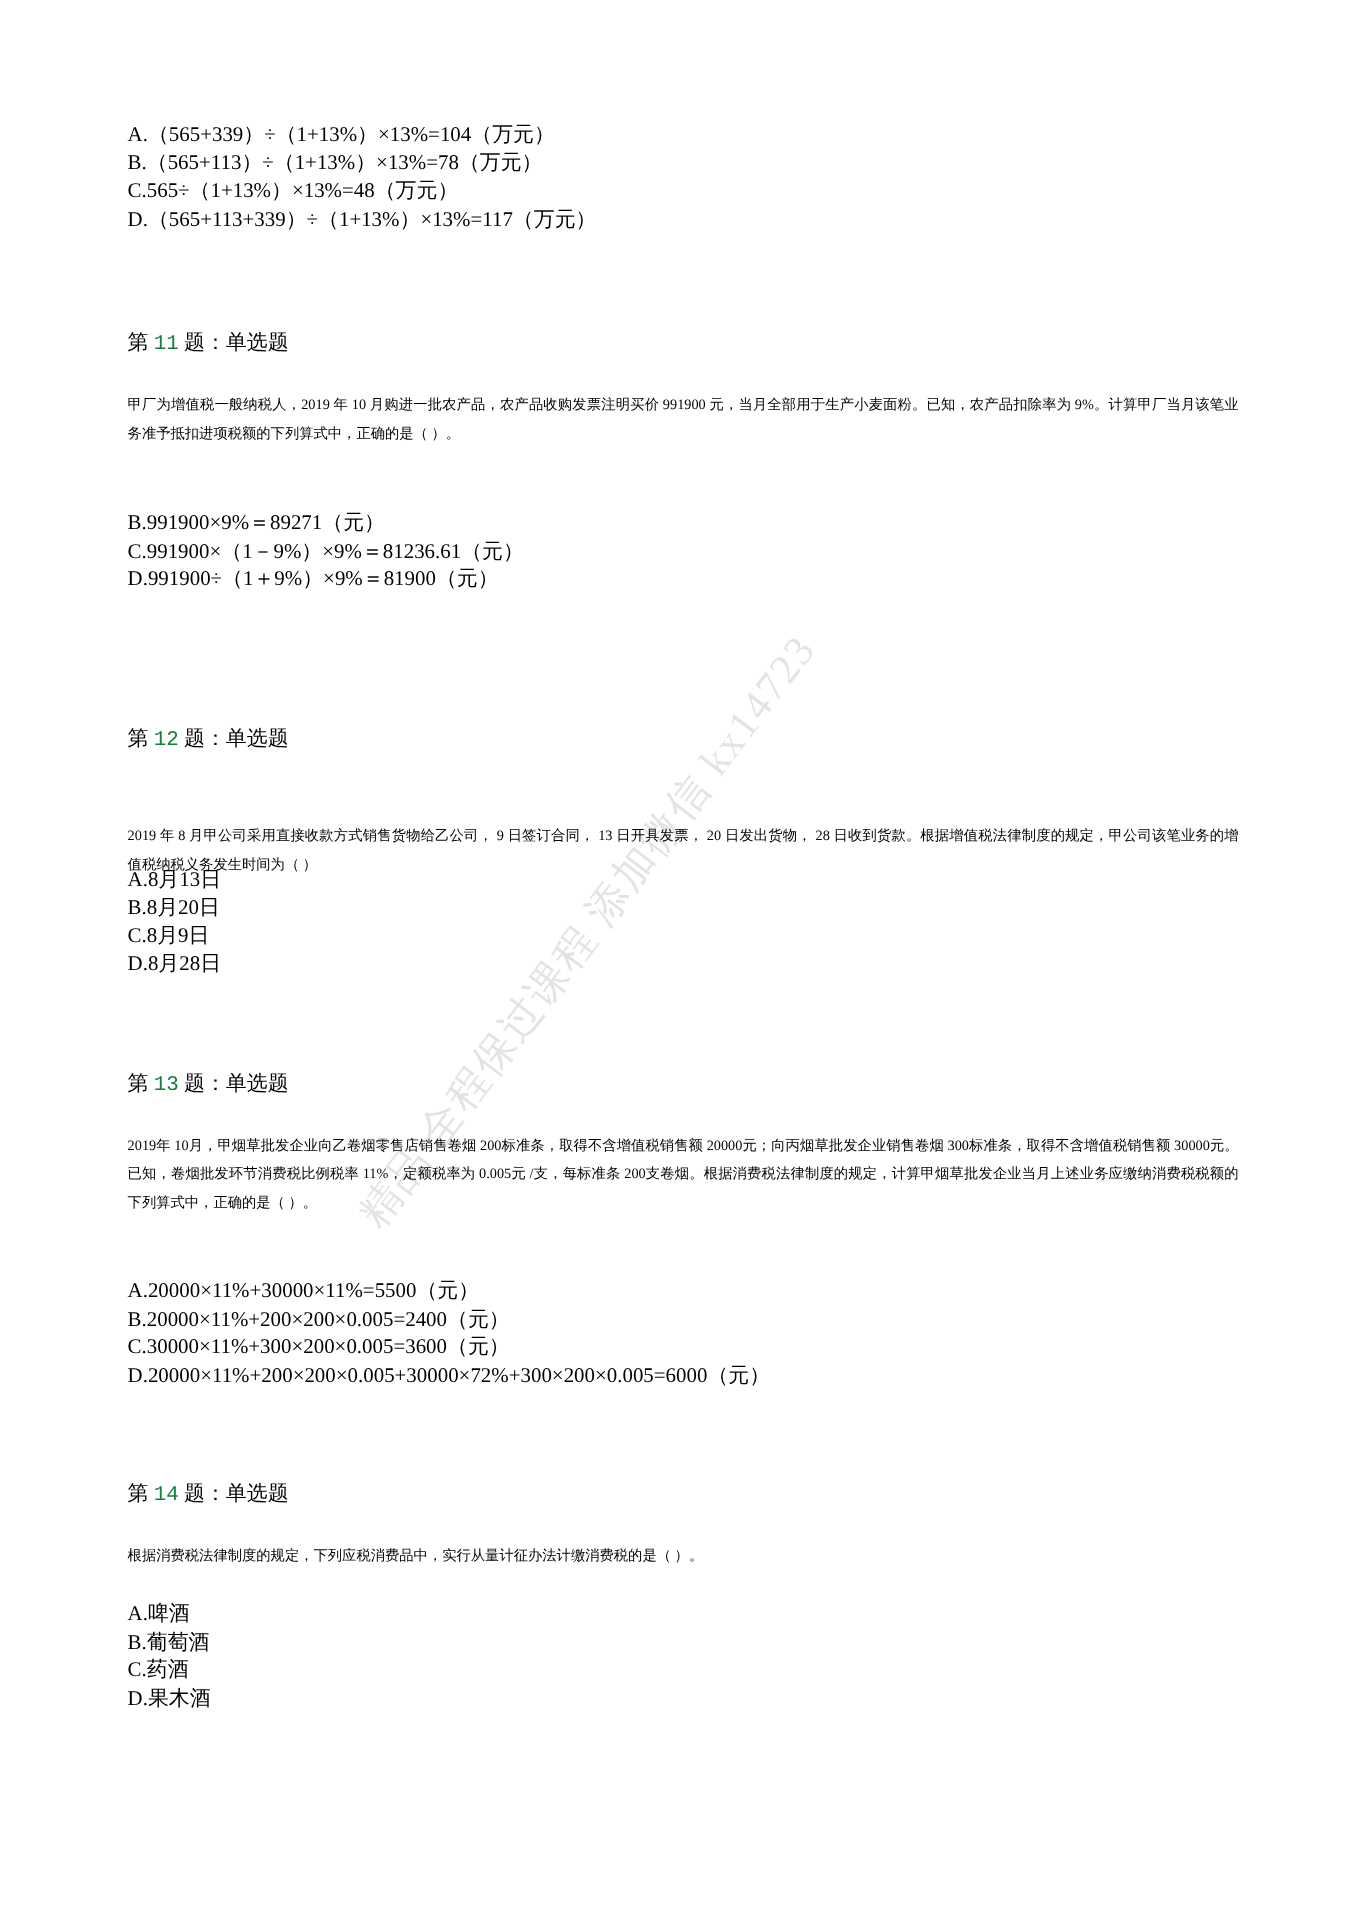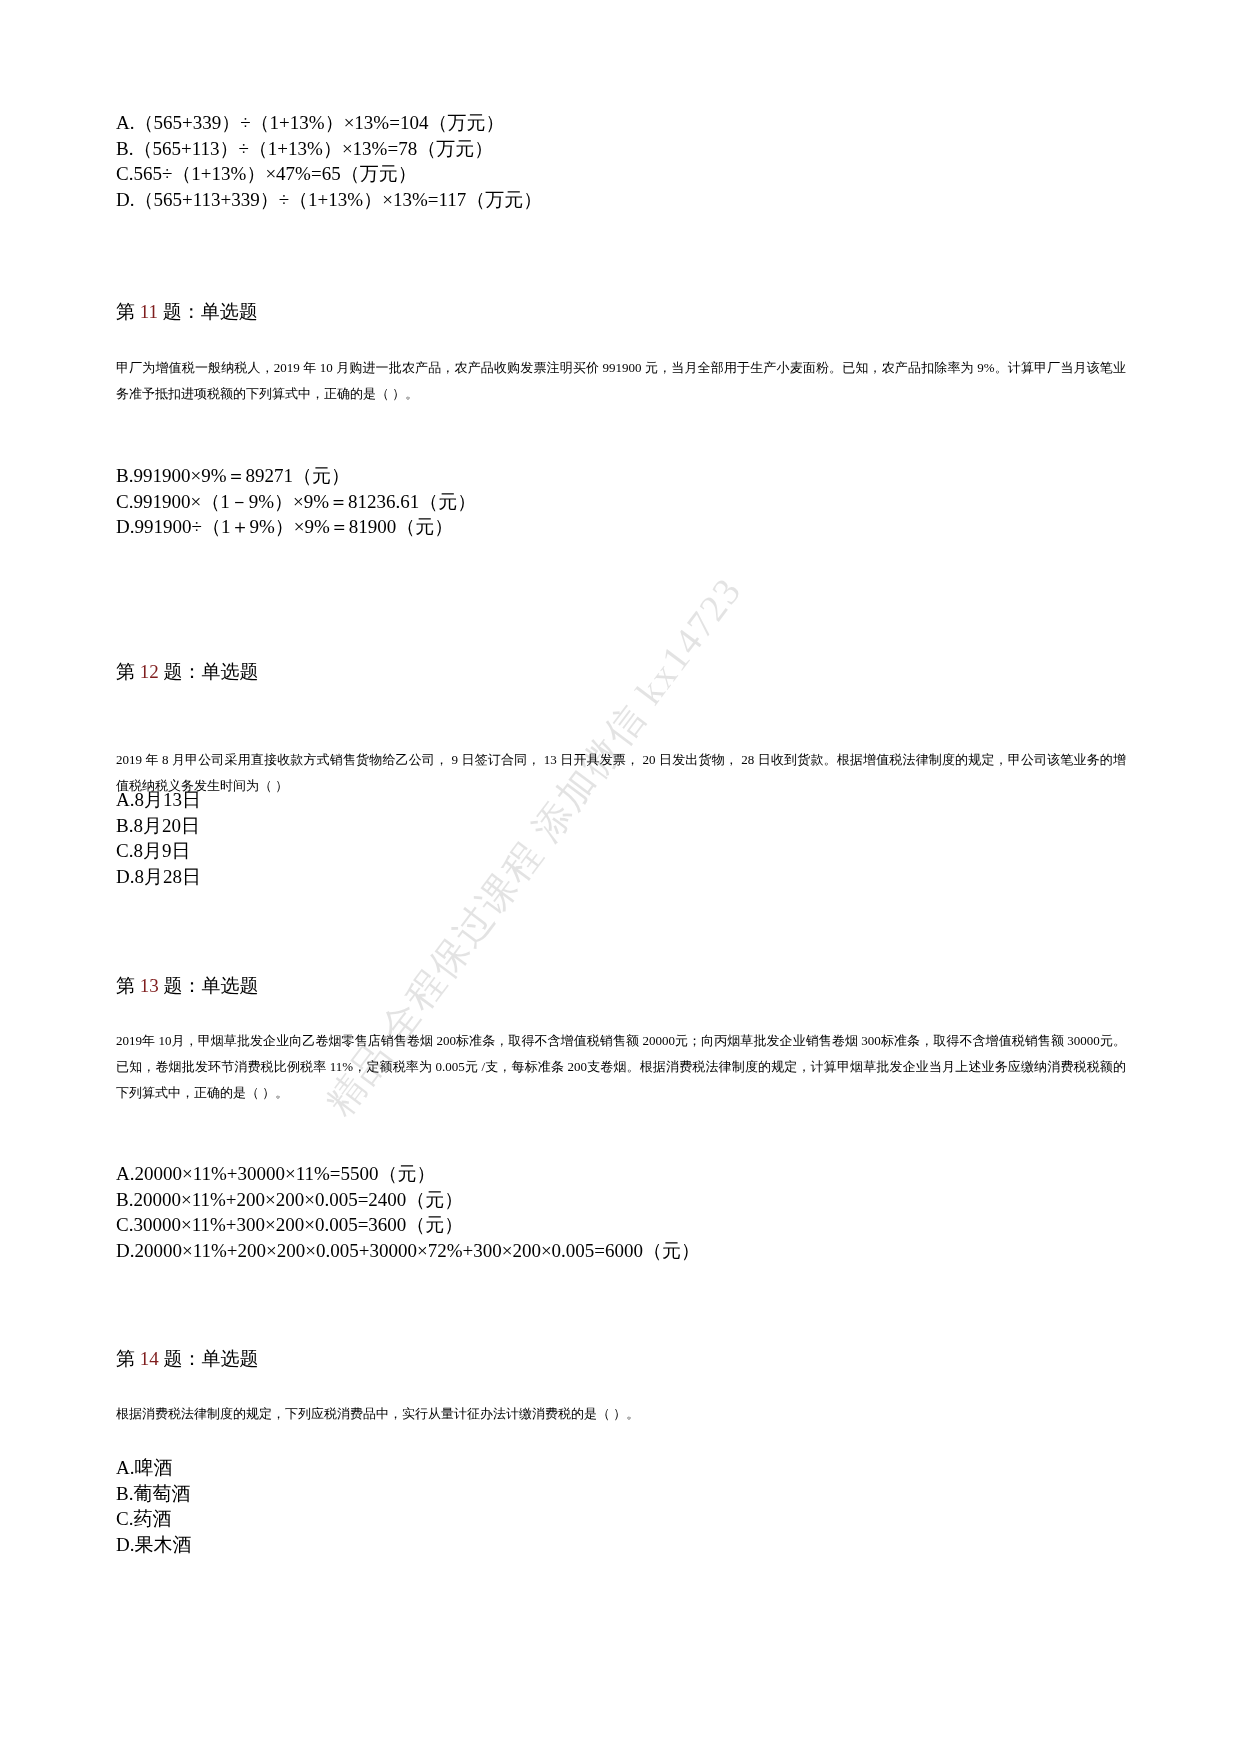--- a/index.html
+++ b/index.html
@@ -35,21 +35,21 @@
       width: 1010px;
       line-height: 26px;
       font-size: 13px;
       text-align: justify;
     }
     .opts .opt {
       display: block;
       line-height: 25.5px;
       white-space: nowrap;
     }
-    .qnum { color: #7f1d1d; }
+    .qnum { color: #15803d; font-family: Liberation Mono, monospace; }
     .watermark {
       position: absolute;
       left: 250px;
       top: 780px;
       transform: rotate(-53deg);
       transform-origin: left center;
       font-size: 38px;
       color: rgba(0,0,0,0.11);
       white-space: nowrap;
       letter-spacing: 2px;
@@ -59,21 +59,21 @@
     }
   </style>
 </head>
 <body>
 
 <div class="page">
 
   <div class="line opts" style="top:110px;">
     <span class="opt">A.（565+339）÷（1+13%）×13%=104（万元）</span>
     <span class="opt">B.（565+113）÷（1+13%）×13%=78（万元）</span>
-    <span class="opt">C.565÷（1+13%）×47%=65（万元）</span>
+    <span class="opt">C.565÷（1+13%）×13%=48（万元）</span>
     <span class="opt">D.（565+113+339）÷（1+13%）×13%=117（万元）</span>
   </div>
 
   <div class="line" style="top:300px;">
     <span>第 </span><span class="qnum">11</span><span> 题：单选题</span>
   </div>
   <div class="para" style="top:355px;">甲厂为增值税一般纳税人，2019 年 10 月购进一批农产品，农产品收购发票注明买价 991900 元，当月全部用于生产小麦面粉。已知，农产品扣除率为 9%。计算甲厂当月该笔业务准予抵扣进项税额的下列算式中，正确的是（ ）。</div>
   <div class="line opts" style="top:463px;">
     <span class="opt">B.991900×9%＝89271（元）</span>
     <span class="opt">C.991900×（1－9%）×9%＝81236.61（元）</span>

